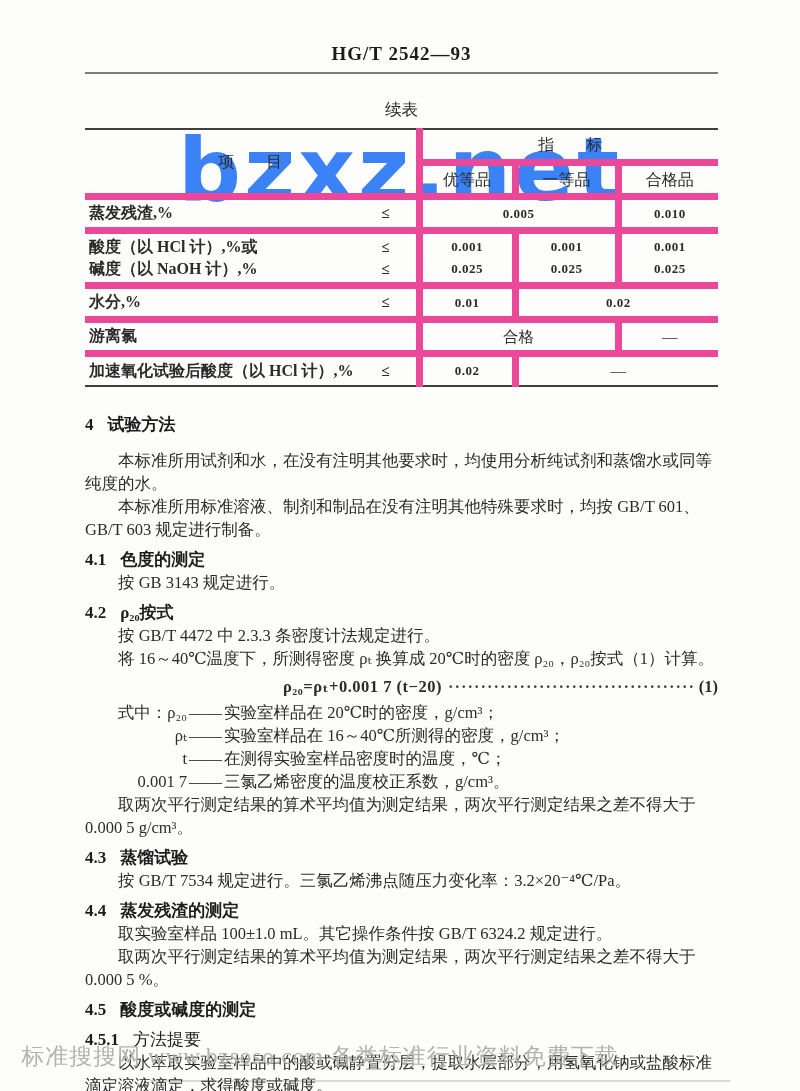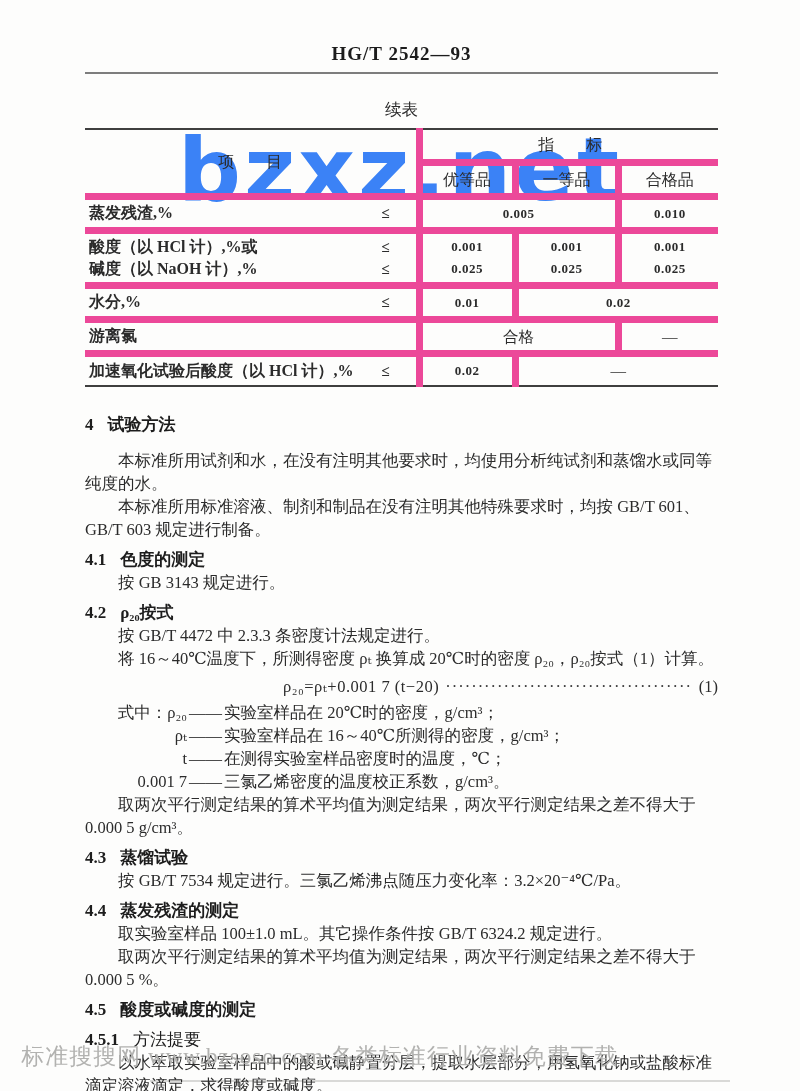--- a/index.html
+++ b/index.html
@@ -33,21 +33,21 @@
   tr.r4 td { height:33px; } tr.r5 td { height:33px; }
 
   .sec { margin-top:26px; }
   .h-num { font-weight:bold; margin-right:14px; }
   .h-title-b { font-weight:bold; }
   h2.sec-h { font-size:17px; margin-top:7px; font-weight:normal; color:#1d1d1d; }
   h2.first { margin-top:0; }
   p.body { text-indent:2em; margin-top:0; }
   p.body.gap-top { margin-top:13px; }
 
-  .formula-row { display:flex; align-items:flex-start; margin:5px 0 3px 0; padding-left:198px; white-space:nowrap; }
+  .formula-row { display:flex; align-items:flex-start; margin:5px 0 3px 0; padding-left:198px; white-space:nowrap;font-weight:bold; }
   .formula-body { letter-spacing:0.5px; }
   .formula-dots { overflow:hidden; flex:1 1 auto; color:#3a3a3a; margin:0 6px; letter-spacing:1px; }
   .formula-no { flex:none; }
 
   .def-line { display:flex; }
   .def-term { flex:none; width:102px; text-align:right; white-space:nowrap; }
   .def-dash { flex:none; padding:0 2px; }
   .def-desc { flex:1; }
 
   .wm-center {

